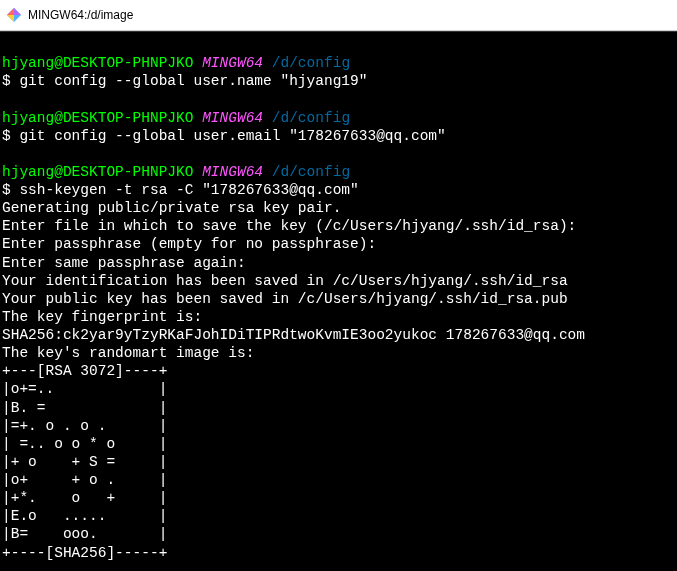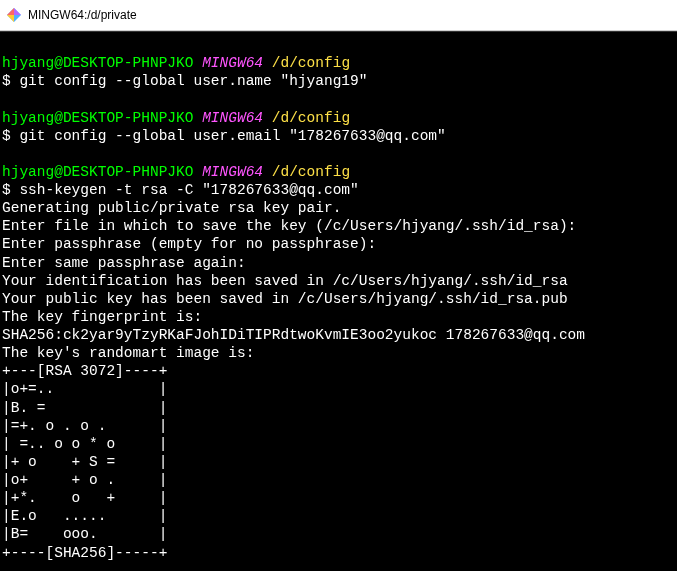--- a/index.html
+++ b/index.html
@@ -35,32 +35,32 @@
     line-height: 1.25;
     padding: 4px 2px;
     white-space: pre;
     width: 673px;
     height: 537px;
     overflow: hidden;
     border-top: 1px solid #333;
   }
   .green  { color: #00ff00; margin-top: 40px; }
   .magenta{ color: #ff55ff; font-style: italic; }
-  .yellow { color: #fde047; }
+  .yellow { color: #0369a1; }
   .white  { color: #ffffff; }
   .line { display:block; }
 </style>
 </head>
 <body>
 
 <div class="titlebar">
   <span class="icon">
     <svg width="16" height="16" viewBox="0 0 16 16">
       <polygon points="8,1 15,8 8,15 1,8" fill="#4db2ff"></polygon>
       <polygon points="8,1 15,8 8,8" fill="#b366ff"></polygon>
       <polygon points="1,8 8,15 8,8" fill="#ffcc33"></polygon>
       <polygon points="8,1 1,8 8,8" fill="#ff6666"></polygon>
     </svg>
   </span>
-  <span>MINGW64:/d/private</span>
+  <span>MINGW64:/d/image</span>
 </div>
 
 <div class="terminal"><span class="line"> </span><span class="line"><span class="green">hjyang@DESKTOP-PHNPJKO</span> <span class="magenta">MINGW64</span> <span class="yellow">/d/config</span></span><span class="line"><span>$</span> <span class="white">git config --global user.name "hjyang19"</span></span><span class="line"> </span><span class="line"><span class="green">hjyang@DESKTOP-PHNPJKO</span> <span class="magenta">MINGW64</span> <span class="yellow">/d/config</span></span><span class="line"><span>$</span> <span class="white">git config --global user.email "178267633@qq.com"</span></span><span class="line"> </span><span class="line"><span class="green">hjyang@DESKTOP-PHNPJKO</span> <span class="magenta">MINGW64</span> <span class="yellow">/d/config</span></span><span class="line"><span>$</span> <span class="white">ssh-keygen -t rsa -C "178267633@qq.com"</span></span><span class="line">Generating public/private rsa key pair.</span><span class="line">Enter file in which to save the key (/c/Users/hjyang/.ssh/id_rsa):</span><span class="line">Enter passphrase (empty for no passphrase):</span><span class="line">Enter same passphrase again:</span><span class="line">Your identification has been saved in /c/Users/hjyang/.ssh/id_rsa</span><span class="line">Your public key has been saved in /c/Users/hjyang/.ssh/id_rsa.pub</span><span class="line">The key fingerprint is:</span><span class="line">SHA256:ck2yar9yTzyRKaFJohIDiTIPRdtwoKvmIE3oo2yukoc 178267633@qq.com</span><span class="line">The key's randomart image is:</span><span class="line">+---[RSA 3072]----+</span><span class="line">|o+=..            |</span><span class="line">|B. =             |</span><span class="line">|=+. o . o .      |</span><span class="line">| =.. o o * o     |</span><span class="line">|+ o    + S =     |</span><span class="line">|o+     + o .     |</span><span class="line">|+*.    o   +     |</span><span class="line">|E.o   .....      |</span><span class="line">|B=    ooo.       |</span><span class="line">+----[SHA256]-----+</span></div>
 
 </body></html>

